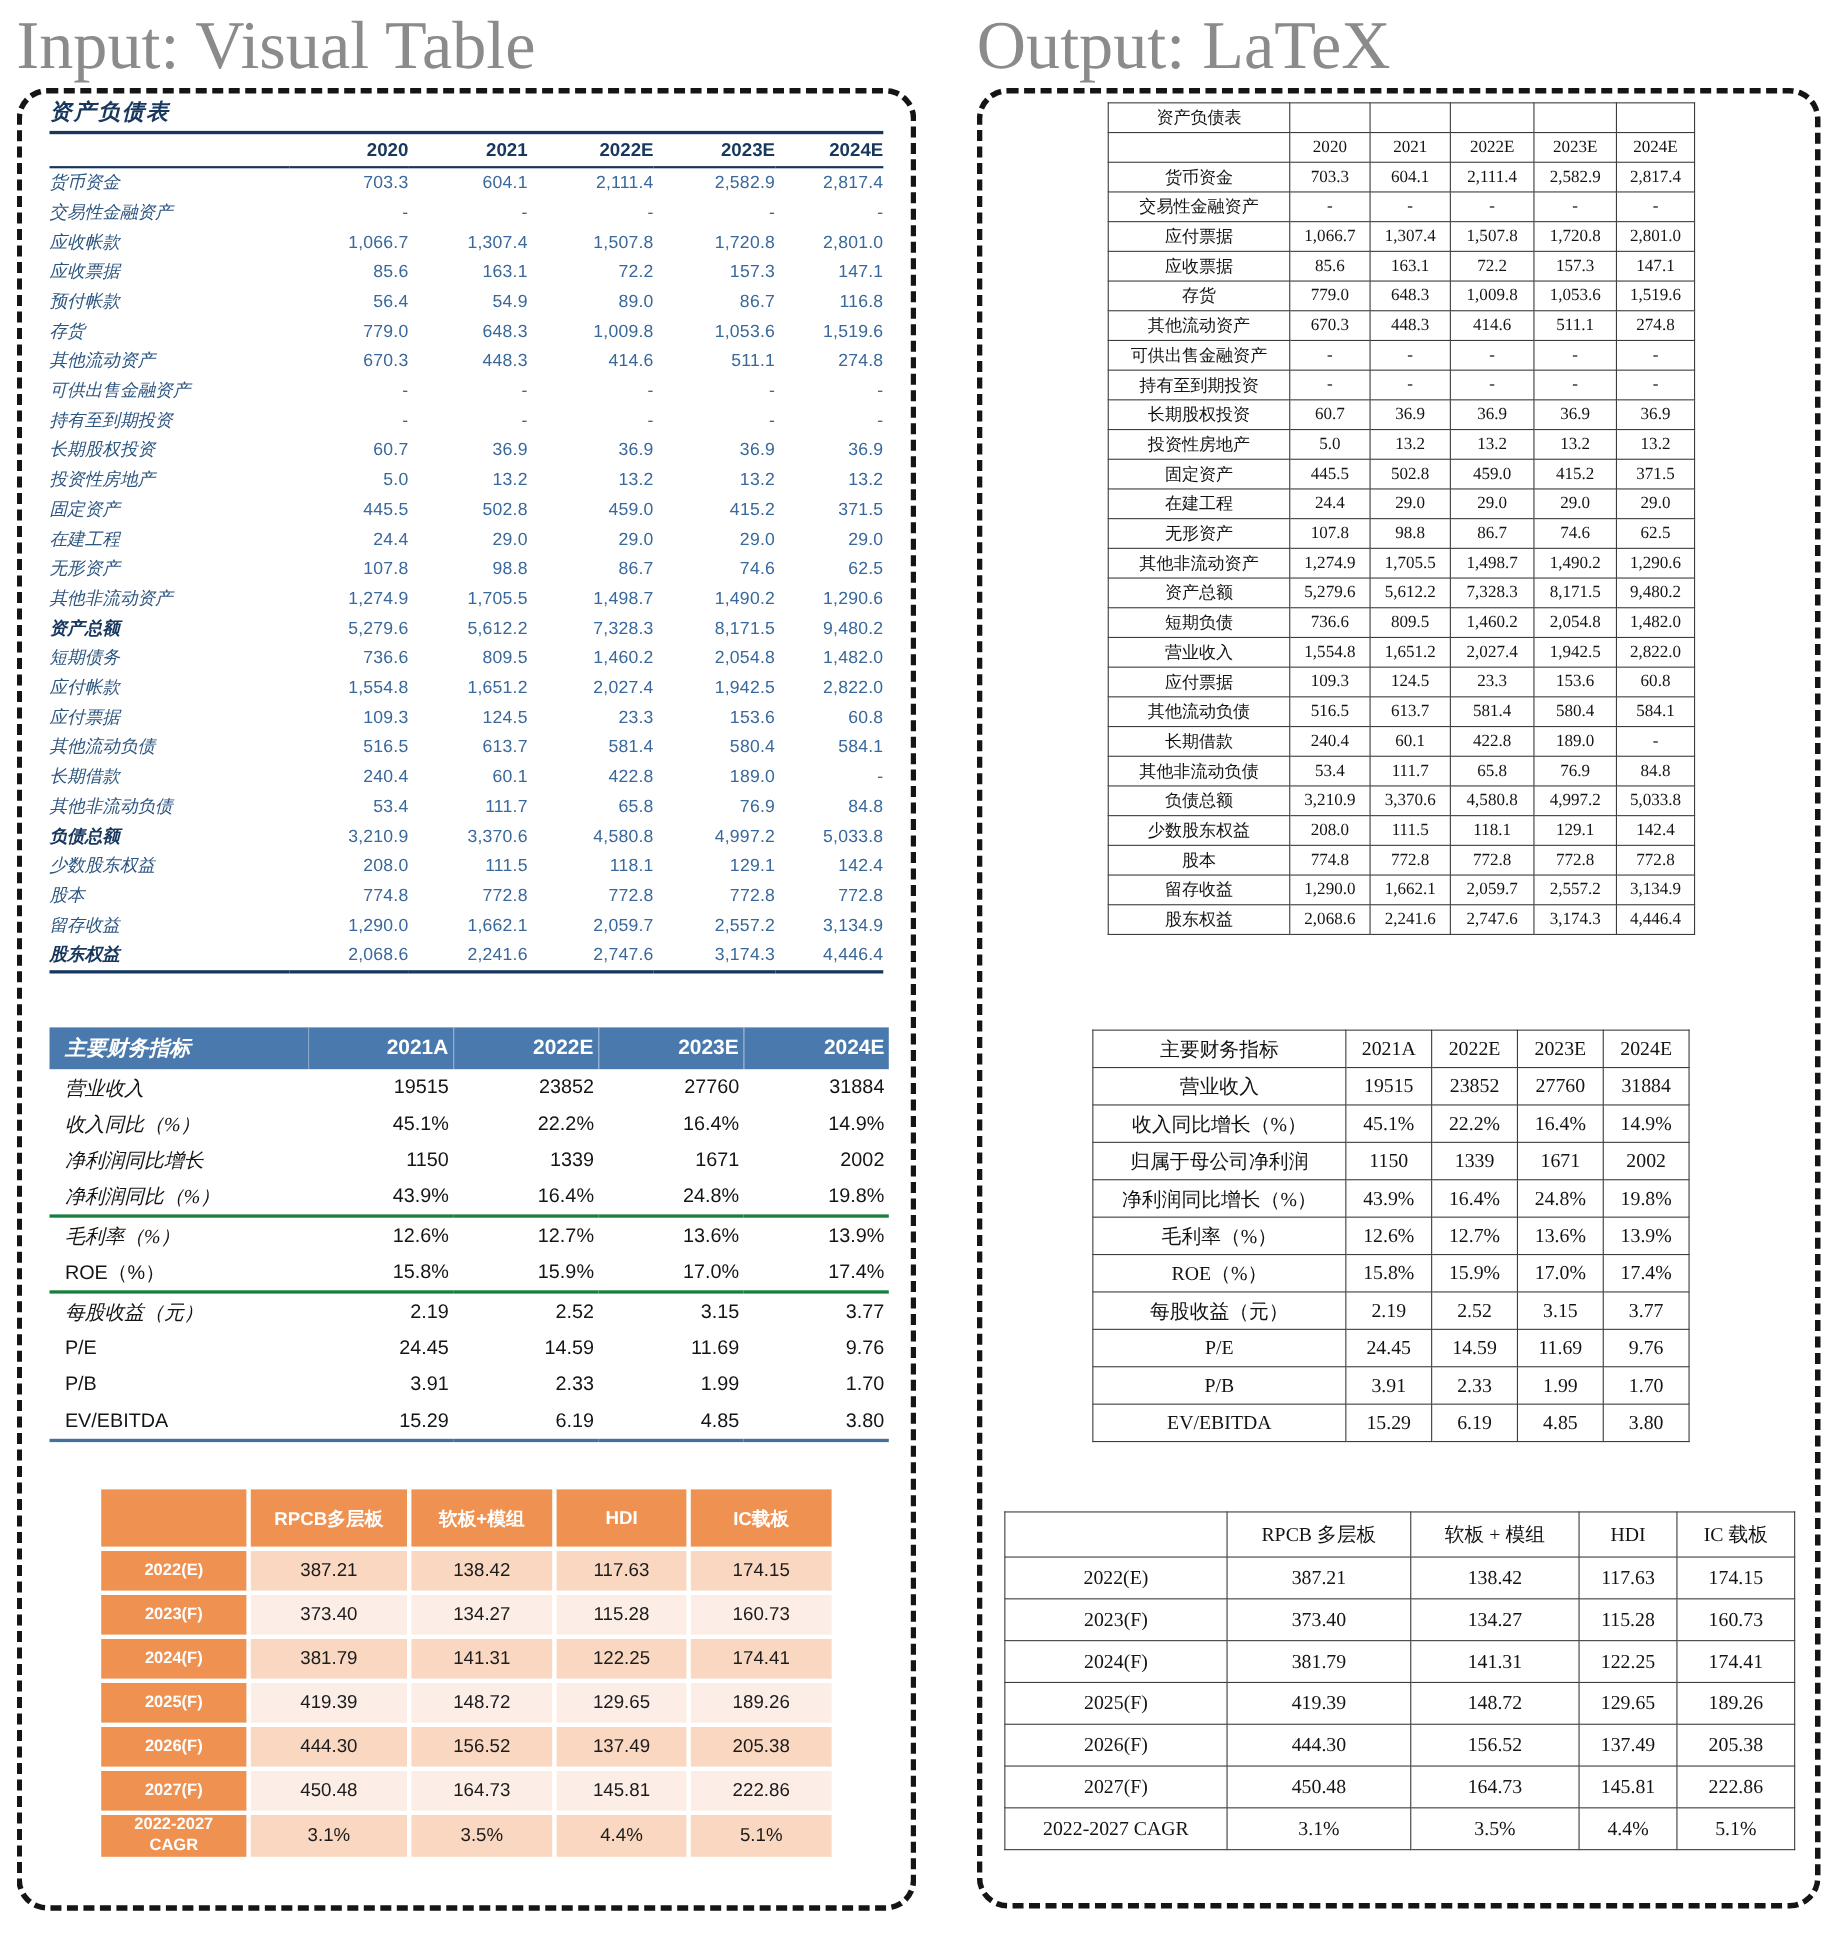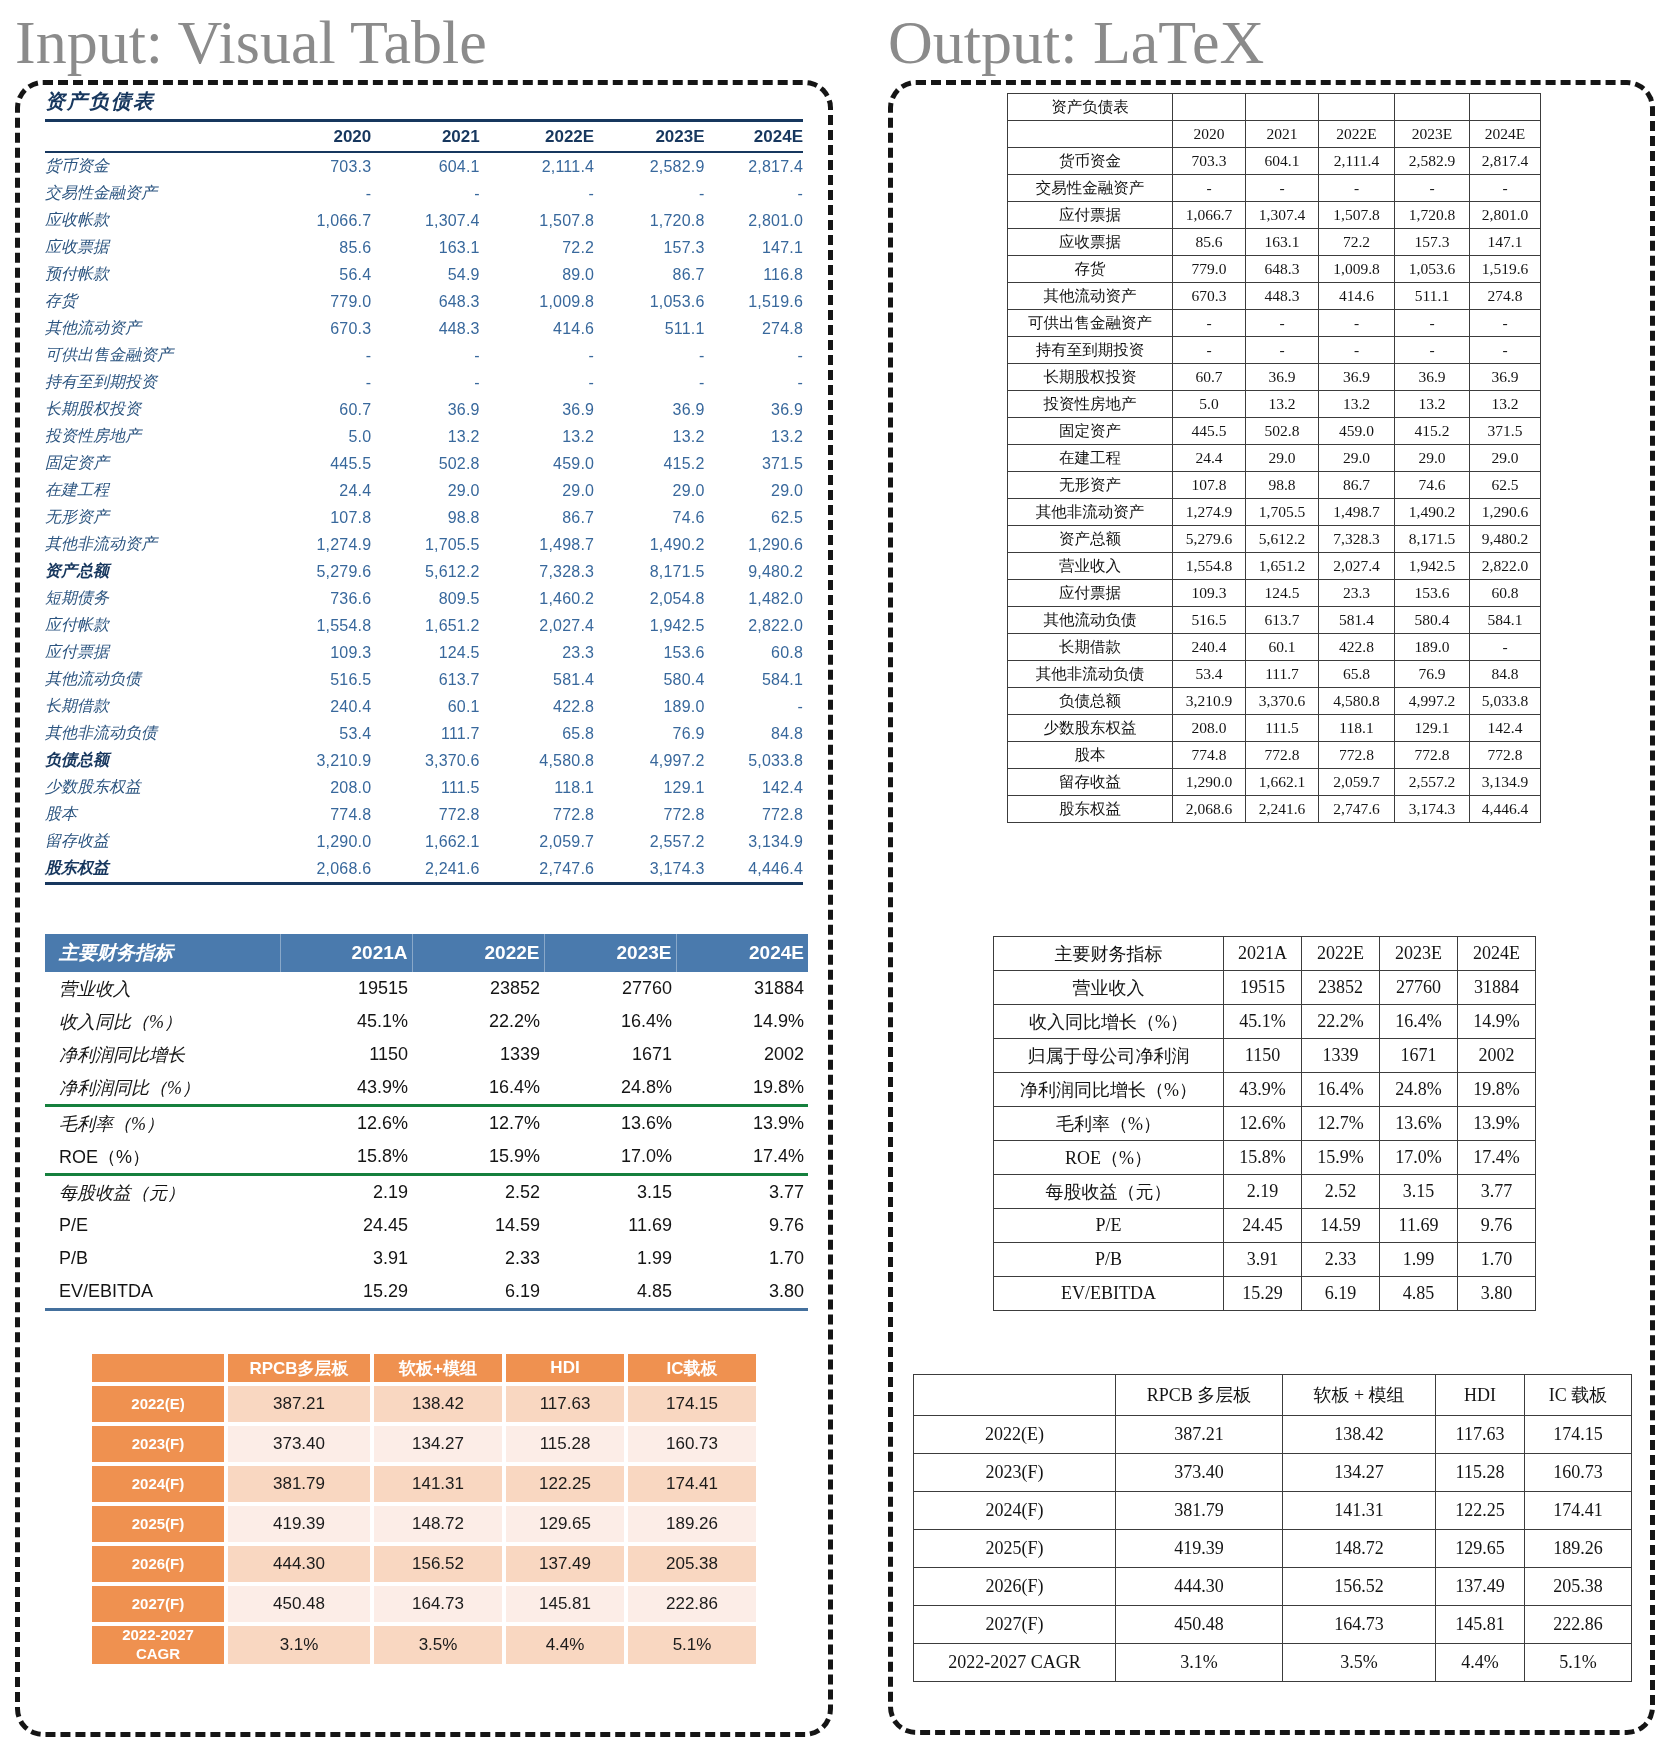--- a/index.html
+++ b/index.html
@@ -36,21 +36,21 @@
   .met td{height:33px;padding:0;vertical-align:middle;color:#141414;}
   .met td.lab{font-size:18px;text-align:left;padding-left:14px;white-space:nowrap;}
   .met td.val{font-size:18px;text-align:right;padding-right:4px;}
   .met tr.sep-after td{border-bottom:3px solid #15803d;}
   .met tr:last-child td{border-bottom:3px solid #44709d;}
 
   
   #seg-left{position:absolute;left:88px;top:1350px;}
   table.seg{border-collapse:separate;border-spacing:4px;table-layout:fixed;}
   .seg th.head{background:#ef9150;color:#ffffff;font-weight:bold;font-size:17px;height:28px;
-               text-align:center;padding:0;}
+               text-align:center;padding:12px;}
   .seg td.rl{background:#ef9150;color:#ffffff;font-weight:bold;font-size:15px;height:36px;
              text-align:center;padding:0;line-height:1.25;}
   .seg td.val{font-size:17px;color:#1b1b1b;text-align:center;padding:0;}
   .seg tbody tr:nth-child(odd) td.val{background:#f9d7c1;}
   .seg tbody tr:nth-child(even) td.val{background:#fcede7;}
 
   
   table.latex{position:absolute;border-collapse:collapse;table-layout:fixed;
               font-family:"Liberation Serif","DejaVu Serif",serif;color:#141414;}
   .latex th,.latex td{border:1px solid #3c3c3c;text-align:center;font-weight:normal;
@@ -624,20 +624,28 @@
           <td>1,490.2</td>
           <td>1,290.6</td>
         </tr>
         <tr>
           <td>资产总额</td>
           <td>5,279.6</td>
           <td>5,612.2</td>
           <td>7,328.3</td>
           <td>8,171.5</td>
           <td>9,480.2</td>
+        </tr>
+        <tr>
+          <td>短期负债</td>
+          <td>736.6</td>
+          <td>809.5</td>
+          <td>1,460.2</td>
+          <td>2,054.8</td>
+          <td>1,482.0</td>
         </tr>
         <tr>
           <td>营业收入</td>
           <td>1,554.8</td>
           <td>1,651.2</td>
           <td>2,027.4</td>
           <td>1,942.5</td>
           <td>2,822.0</td>
         </tr>
         <tr>

